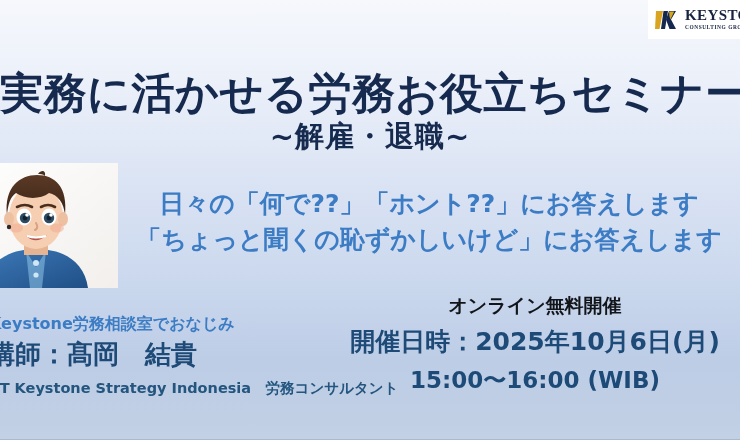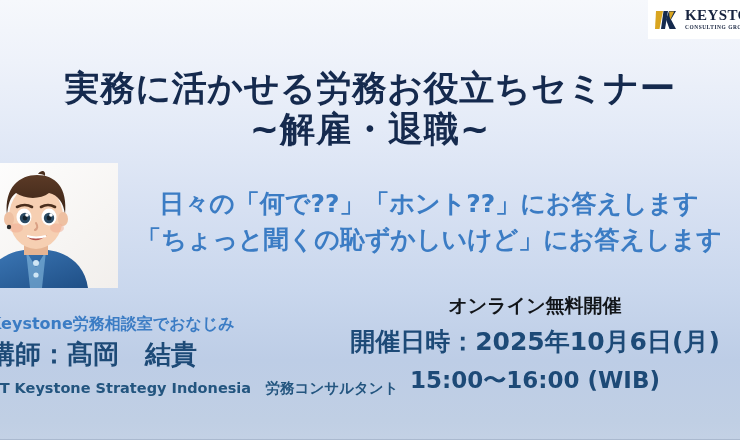--- a/index.html
+++ b/index.html
@@ -77,28 +77,28 @@
   #title-block {
     position: absolute;
     top: 68px;
     left: 0;
     width: 740px;
     text-align: center;
   }
   .title-line {
     font-family: "DejaVu Sans", "Liberation Sans", sans-serif;
     font-weight: 700;
-    font-size: 35px;
+    font-size: 43px;
     line-height: 1.18;
     color: #152a4e;
     letter-spacing: .5px;
     white-space: nowrap;
   }
   .title-line.sub {
-    font-size: 35px;
+    font-size: 29px;
     letter-spacing: 1px;
   }
 
   
   #avatar {
     position: absolute;
     top: 163px;
     left: -46px;
     width: 164px;
     height: 125px;

